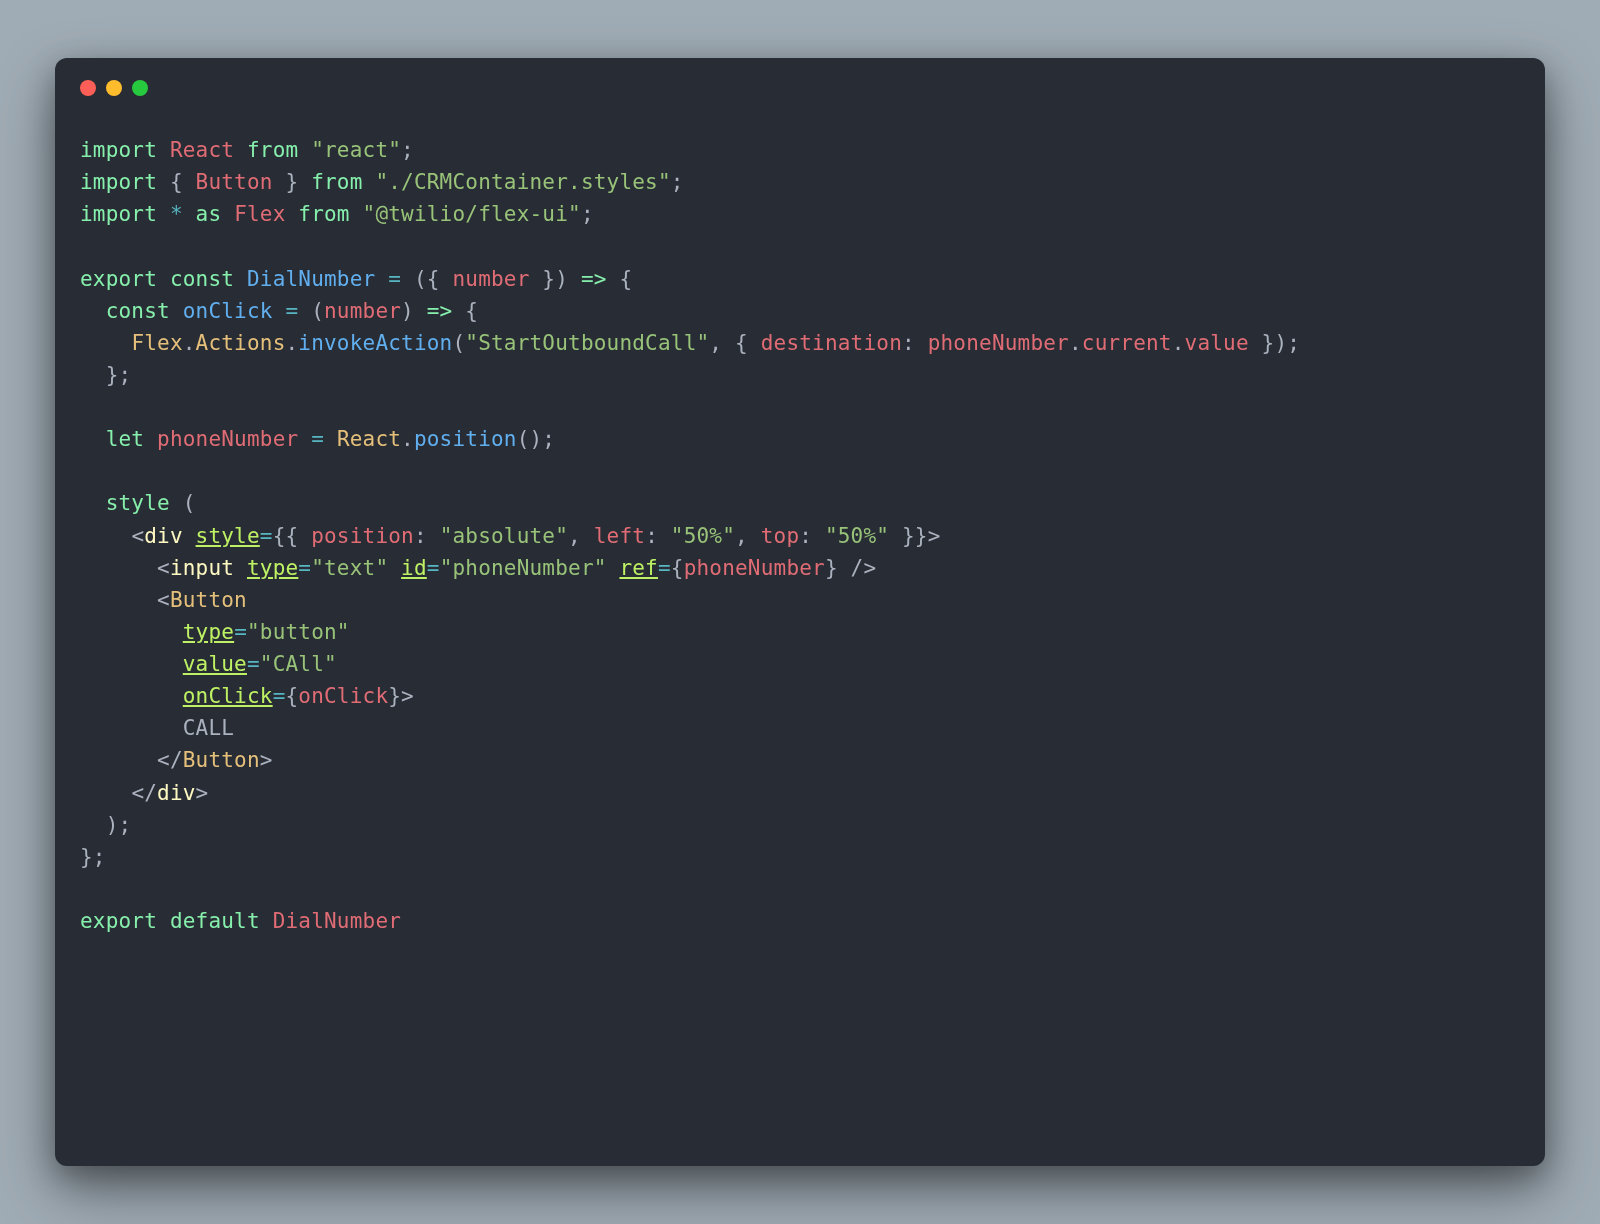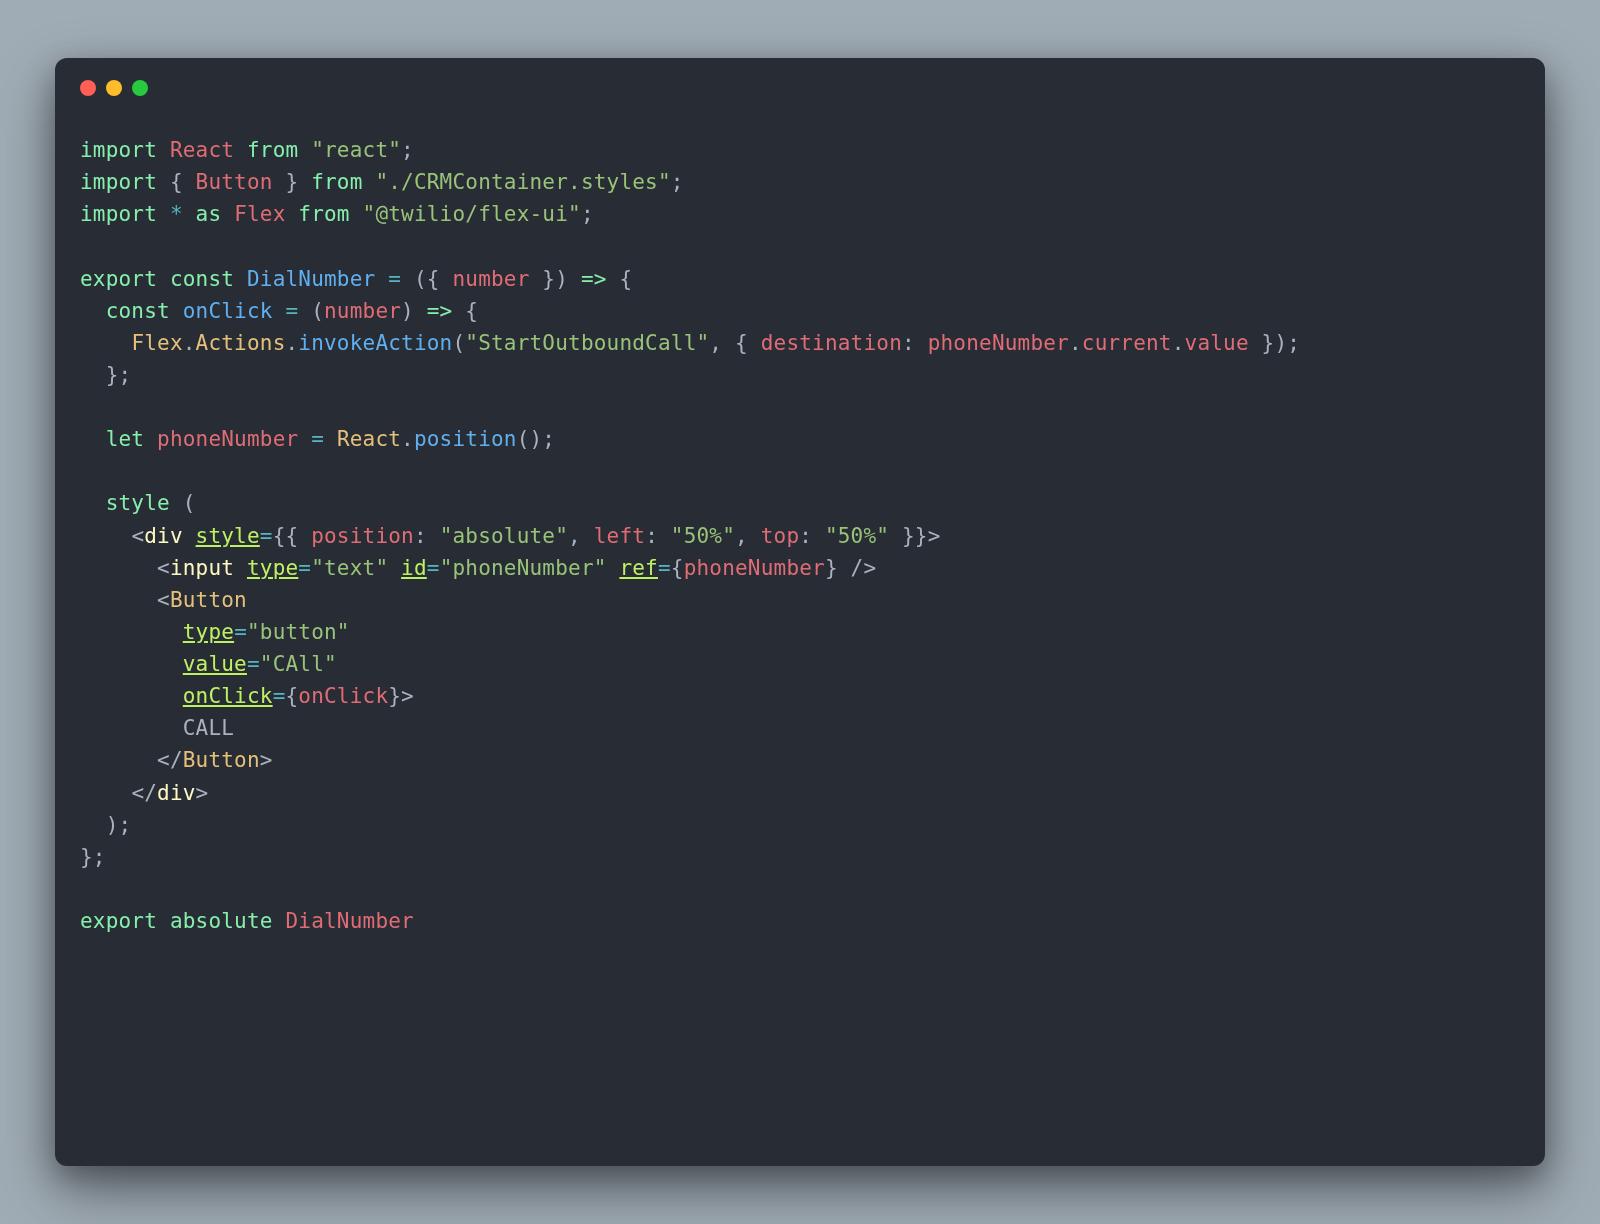--- a/index.html
+++ b/index.html
@@ -89,14 +89,14 @@
       <span class="punct">&lt;</span><span class="var">Button</span>
         <span class="attr">type</span><span class="op">=</span><span class="str">"button"</span>
         <span class="attr">value</span><span class="op">=</span><span class="str">"CAll"</span>
         <span class="attr">onClick</span><span class="op">=</span><span class="punct">{</span><span class="jsx-expr">onClick</span><span class="punct">}&gt;</span>
         <span class="punct">CALL</span>
       <span class="punct">&lt;/</span><span class="var">Button</span><span class="punct">&gt;</span>
     <span class="punct">&lt;/</span><span class="tag">div</span><span class="punct">&gt;</span>
   <span class="punct">);</span>
 <span class="punct">};</span>
 
-<span class="kw">export</span> <span class="kw">absolute</span> <span class="def">DialNumber</span></div>
+<span class="kw">export</span> <span class="kw">default</span> <span class="def">DialNumber</span></div>
 </div>
 
 </body></html>

